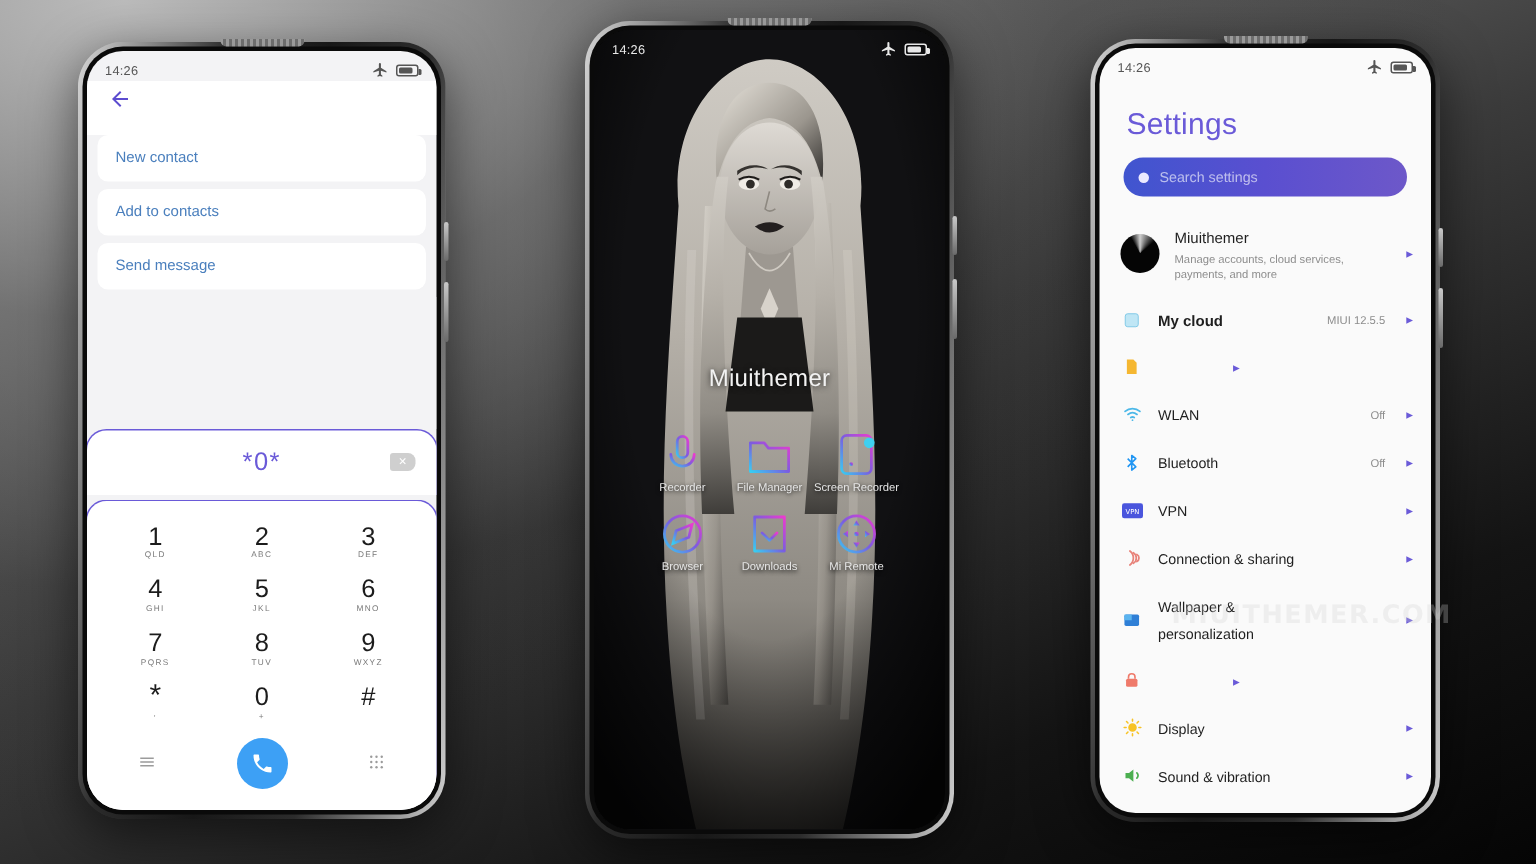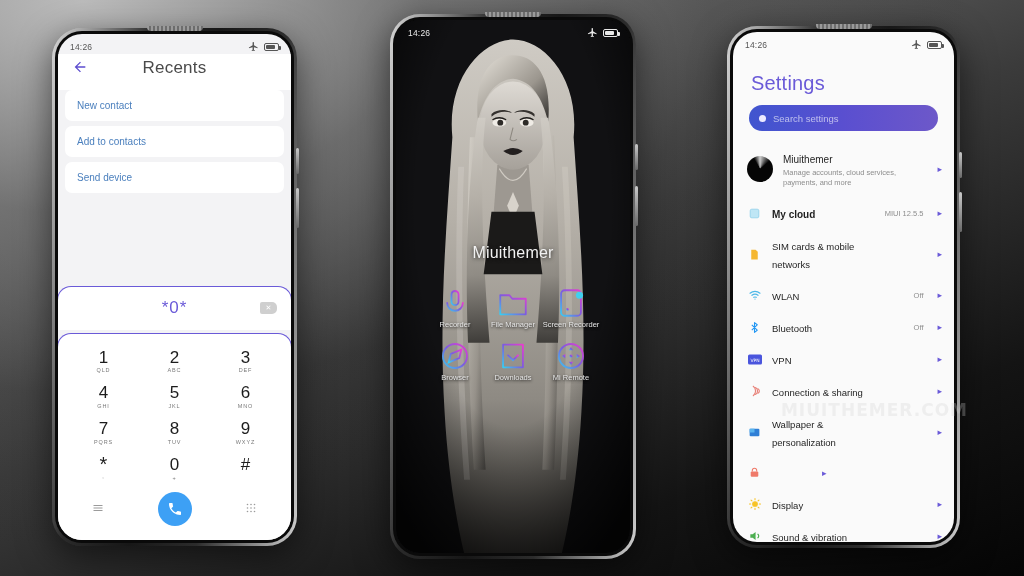--- a/index.html
+++ b/index.html
@@ -242,31 +242,30 @@
             <span class="batt"></span>
           </span>
         </div>
 
         <div class="recents-head">
           <div class="back-arrow">
             <svg width="16" height="16" viewBox="0 0 24 24">
                 <path fill="currentColor" d="M20 11H7.8l5.6-5.6L12 4l-8 8 8 8 1.4-1.4L7.8 13H20z"></path>
               </svg>
           </div>
-          <div class="recents-title">Recents</div>
         </div>
 
         <div class="menu-card">
           <span>New contact</span>
         </div>
         <div class="menu-card">
           <span>Add to contacts</span>
         </div>
         <div class="menu-card">
-          <span>Send device</span>
+          <span>Send message</span>
         </div>
 
         <div class="dial-spacer"></div>
 
         <div class="num-field">
           <span class="num-value">*0*</span>
           <span class="backspace">✕</span>
         </div>
 
         <div class="keypad">
@@ -568,23 +567,20 @@
             <span class="set-val">MIUI 12.5.5</span>
             <span class="set-arrow">▸</span>
           </div>
 
           <div class="set-row">
             <span class="set-ic">
               <svg width="13" height="13" viewBox="0 0 24 24">
                   <path d="M6 3h8l4 4v14H6z" fill="#f5b731"></path>
                 </svg>
             </span>
-            <span class="set-mid">
-              <span class="set-lbl">SIM cards &amp; mobile networks</span>
-            </span>
             <span class="set-val"></span>
             <span class="set-arrow">▸</span>
           </div>
 
           <div class="set-row">
             <span class="set-ic">
               <svg width="14" height="14" viewBox="0 0 24 24" fill="none" stroke="#4cb8e8" stroke-width="2" stroke-linecap="round">
                 <path d="M3.5 9a13 13 0 0117 0"></path>
                   <path d="M6.8 12.5a8.5 8.5 0 0110.4 0"></path>
                   <path d="M10 16a4 4 0 014 0"></path>

